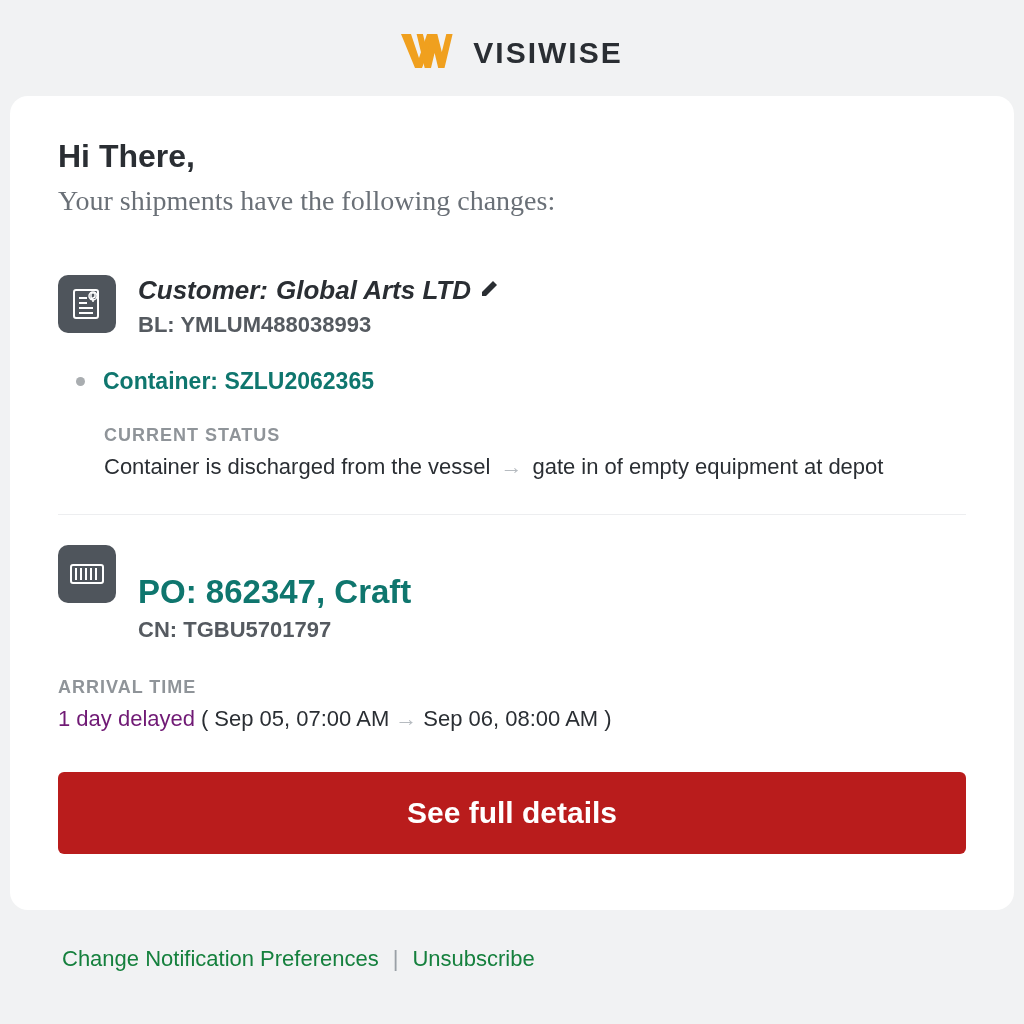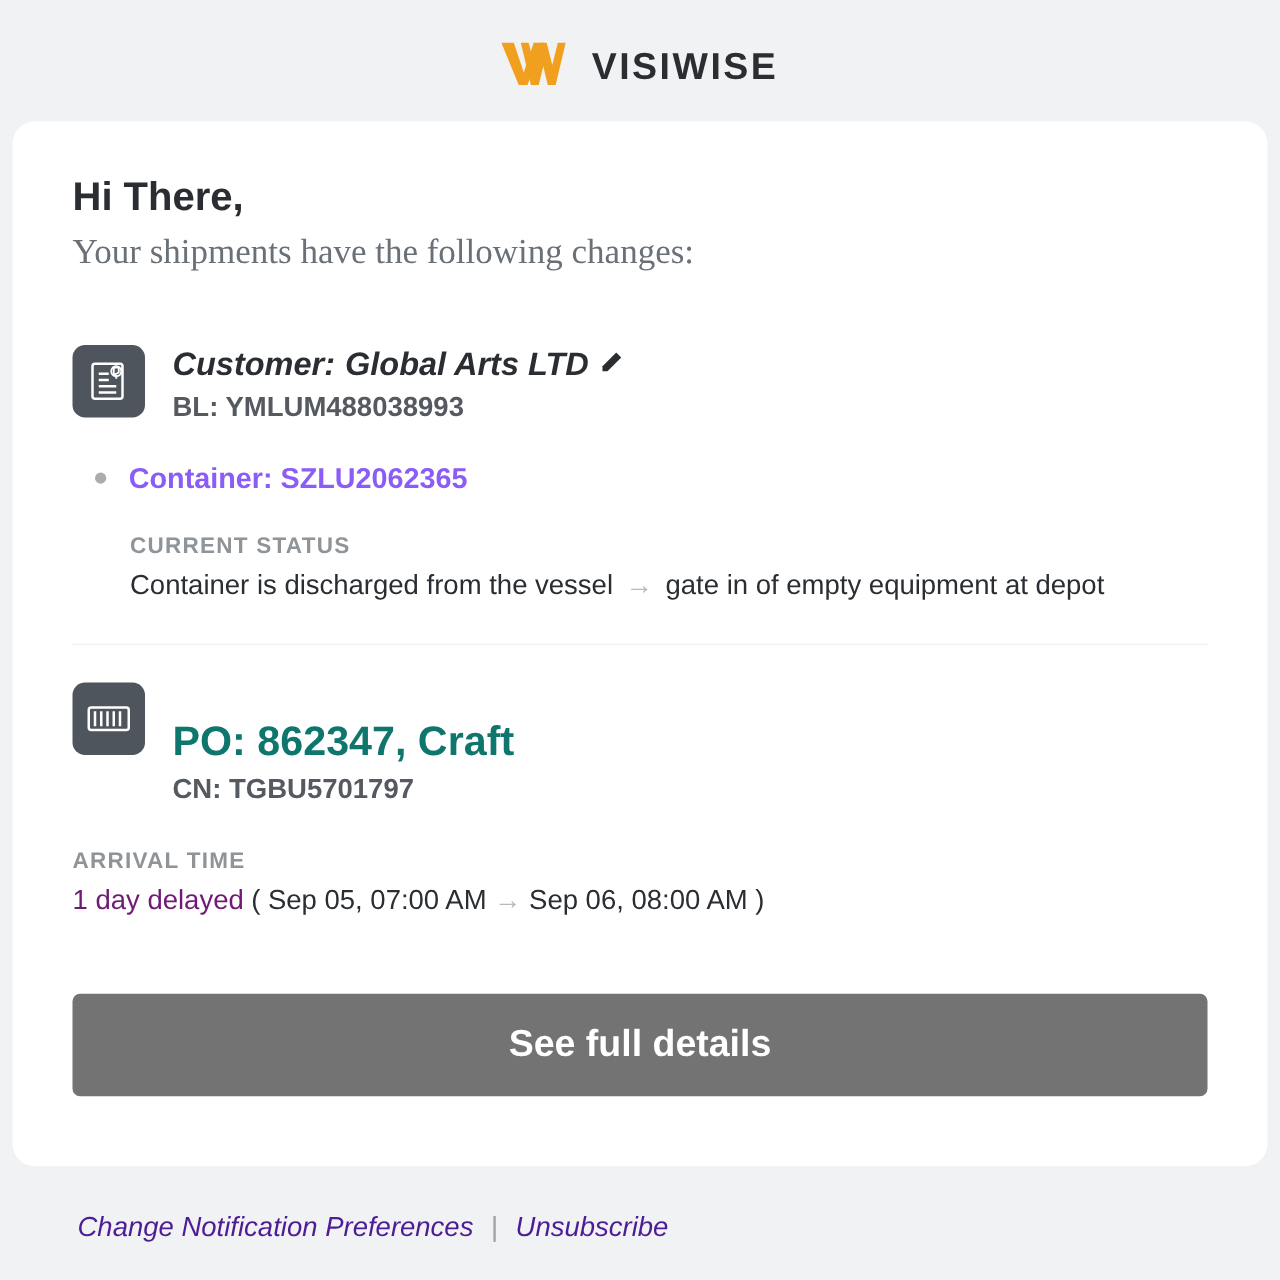--- a/index.html
+++ b/index.html
@@ -86,21 +86,21 @@
     margin: 30px 0 0 18px;
   }
   .dot {
     width: 9px; height: 9px; border-radius: 50%;
     background: #a9adb0;
     flex-shrink: 0;
   }
   .container-name {
     font-size: 23px;
     font-weight: 700;
-    color: #8b5cf6;
+    color: #0f766e;
   }
   .status-block {
     margin: 30px 0 0 46px;
   }
   .section-label {
     font-size: 18px;
     font-weight: 800;
     letter-spacing: 1px;
     color: #8f9499;
     margin-bottom: 8px;
@@ -142,45 +142,44 @@
     flex-wrap: wrap;
   }
   .delayed {
     color: #701a75;
   }
   .cta {
     display: flex;
     align-items: center;
     justify-content: center;
     width: 100%;
-    margin-top: 62px;
-    background: #737373;
+    margin-top: 40px;
+    background: #b91c1c;
     color: #ffffff;
     font-size: 30px;
     font-weight: 800;
     border: none;
     border-radius: 6px;
     height: 82px;
     cursor: pointer;
   }
   .footer {
     padding: 36px 54px 0 54px;
   }
   .footer-links {
     font-size: 22px;
     color: #9aa0a6;
     display: flex;
     align-items: center;
     gap: 14px;
   }
   .footer-links a {
-    color: #4c1d95;
+    color: #15803d;
     text-decoration: none;
     cursor: pointer;
-    font-style: italic;
   }
   .copyright {
     margin-top: 36px;
     font-size: 21px;
     color: #6f757b;
   }
 </style>
 </head>
 <body>
 

